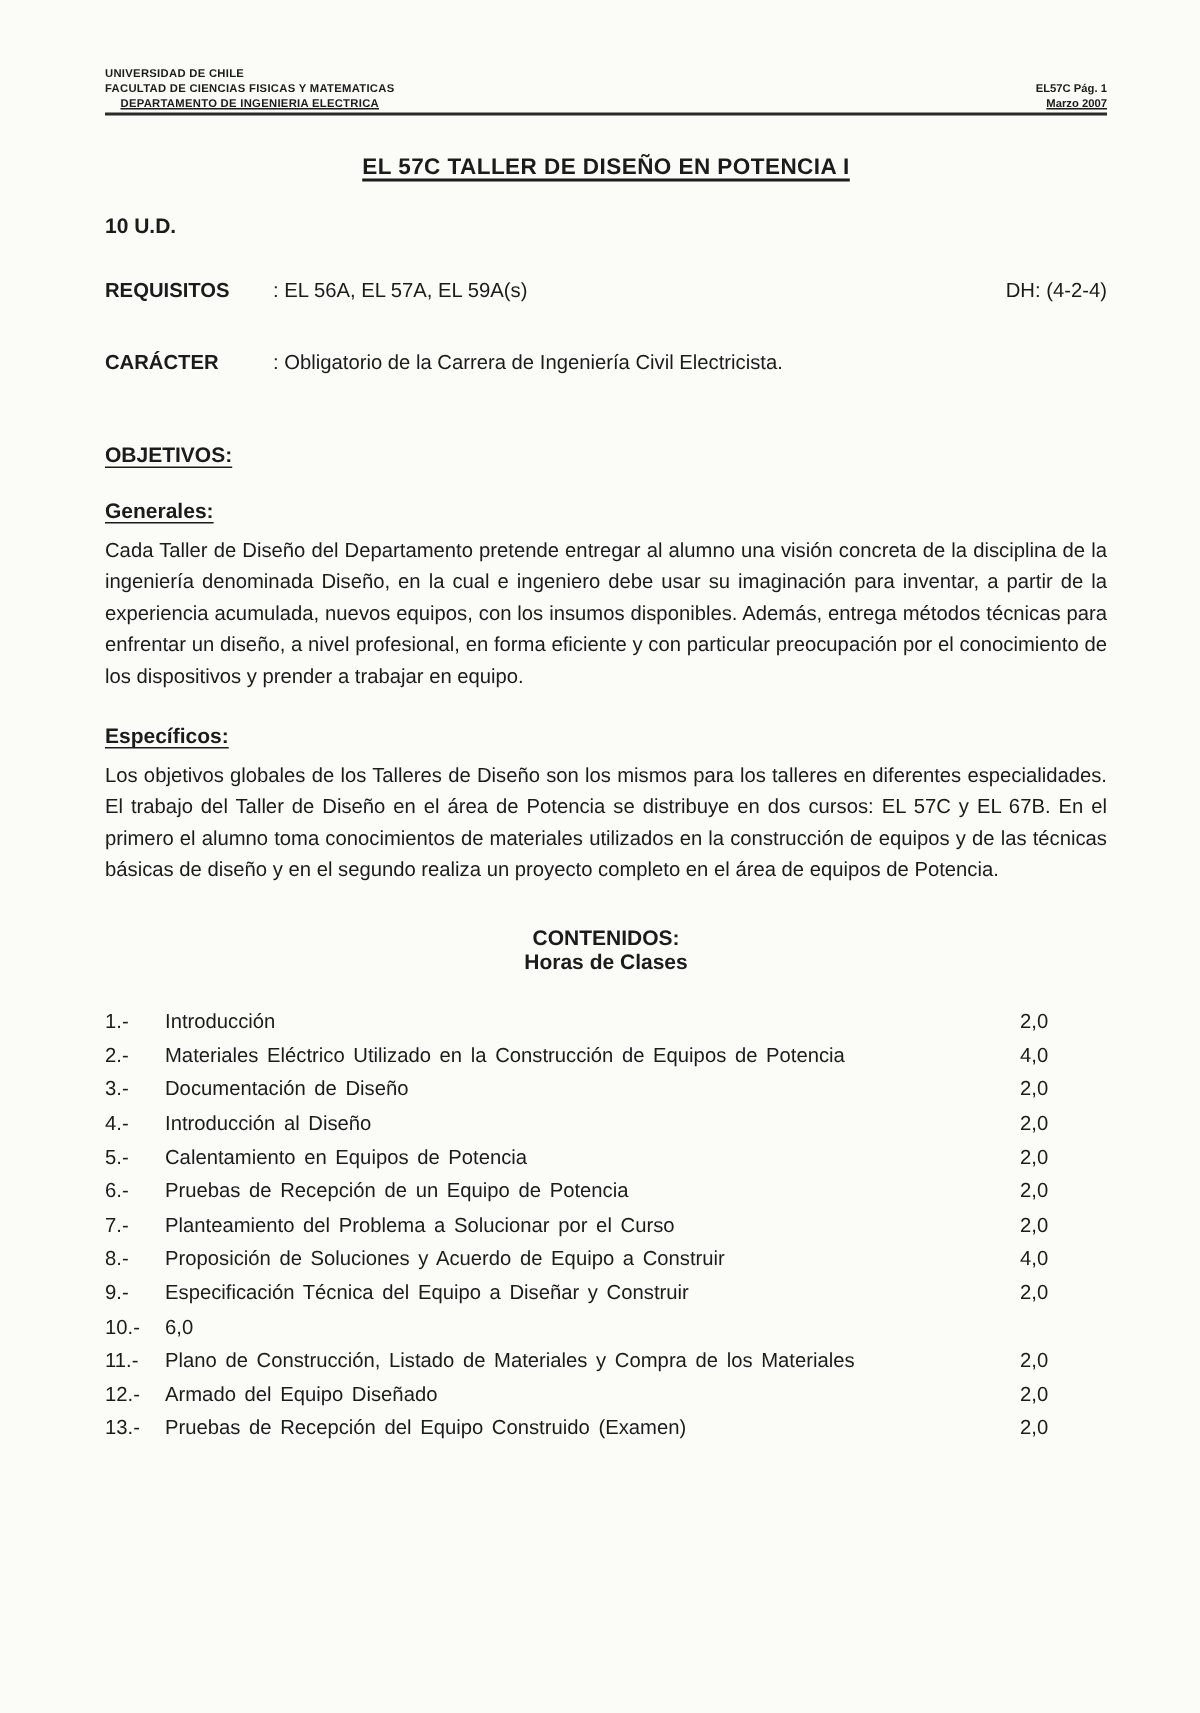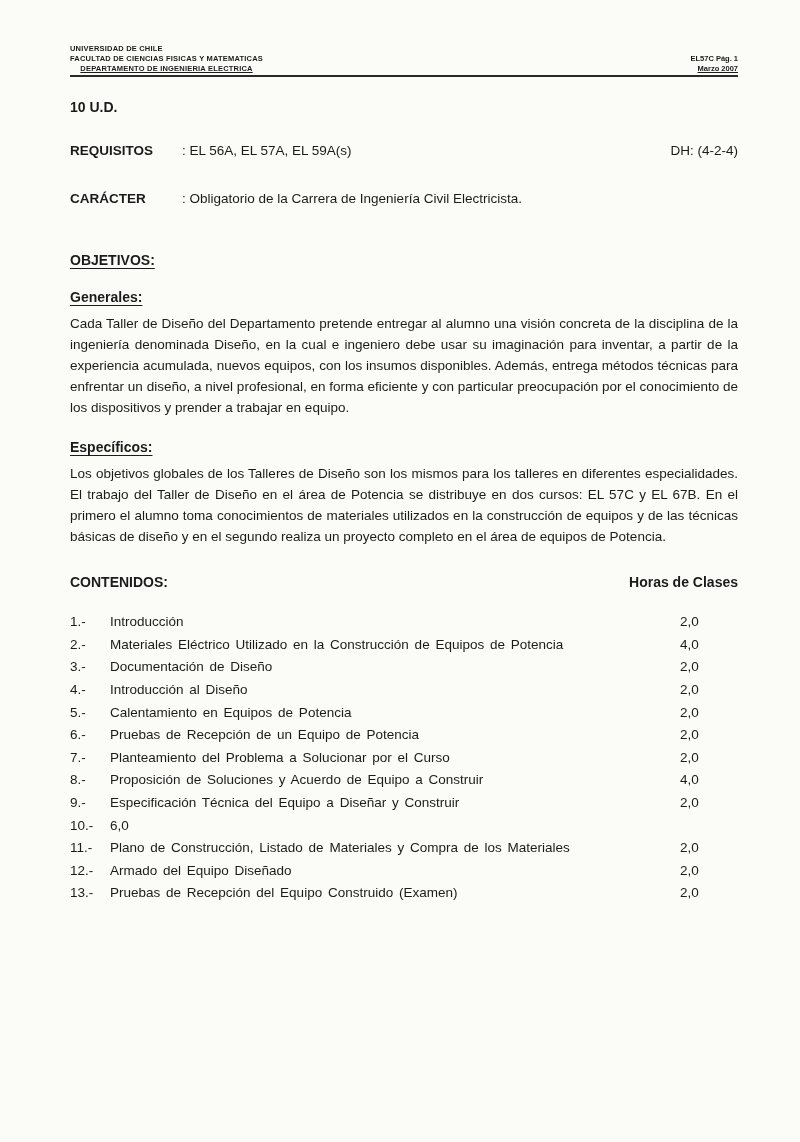--- a/index.html
+++ b/index.html
@@ -36,21 +36,21 @@
   .sec-h{font-size:14px;font-weight:bold;text-decoration:underline;
          text-underline-offset:3px;margin-top:46px;}
   .sub-h{font-size:14px;font-weight:bold;text-decoration:underline;
          text-underline-offset:3px;margin-top:21px;}
 
   
   .para{font-size:13.5px;line-height:21px;text-align:justify;margin-top:8px;}
 
   
   .cont-head{display:flex;justify-content:space-between;align-items:center;
-             margin-top:27px;font-size:14px;font-weight:bold;}
+             margin-top:27px;font-size:14px;font-weight:bold;flex-direction:column;}
   .c-list{margin-top:21px;}
   .c-row{display:flex;align-items:baseline;font-size:13.5px;line-height:22.6px;}
   .c-num{flex:0 0 40px;}
   .c-label{flex:1;word-spacing:2px;padding-right:6px;}
   .c-hours{flex:0 0 58px;text-align:left;}
 </style>
 </head>
 <body>
 
 <div class="page">
@@ -60,20 +60,21 @@
       <div>UNIVERSIDAD DE CHILE</div>
       <div>FACULTAD DE CIENCIAS FISICAS Y MATEMATICAS</div>
       <div class="u">DEPARTAMENTO DE INGENIERIA ELECTRICA</div>
     </div>
     <div class="hdr-right">
       <div>EL57C  Pág. 1</div>
       <div class="date">Marzo 2007</div>
     </div>
   </div>
 
+  <div class="title">EL 57C TALLER DE DISEÑO EN POTENCIA I</div>
   <div class="units">10 U.D.</div>
 
   <div class="kv">
     <span class="k">REQUISITOS</span>
     <span class="v">: EL 56A, EL 57A, EL 59A(s)</span>
     <span class="dh"><span>DH:</span><span> (4-2-4)</span></span>
   </div>
 
   <div class="kv caracter">
     <span class="k">CARÁCTER</span>

